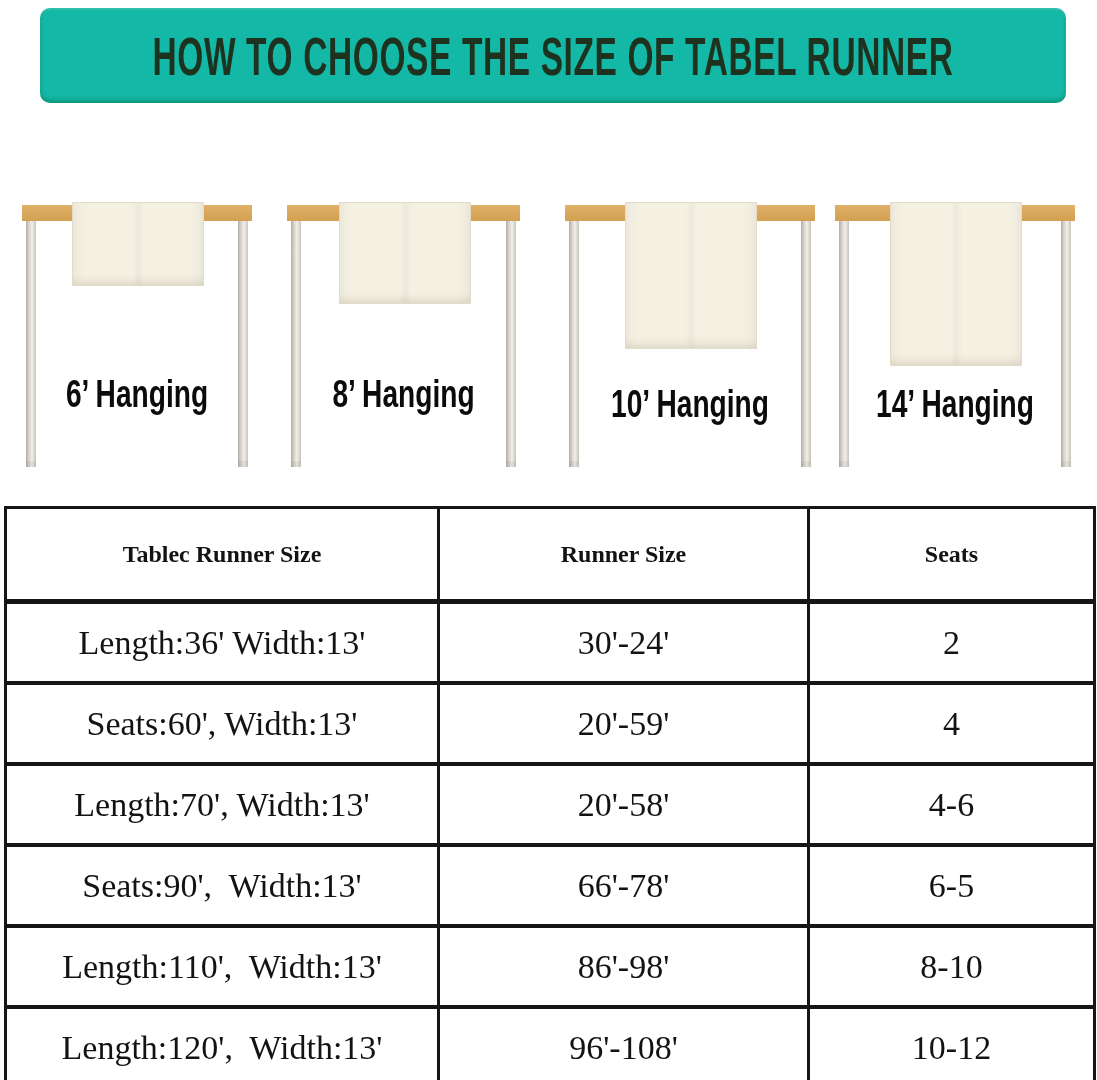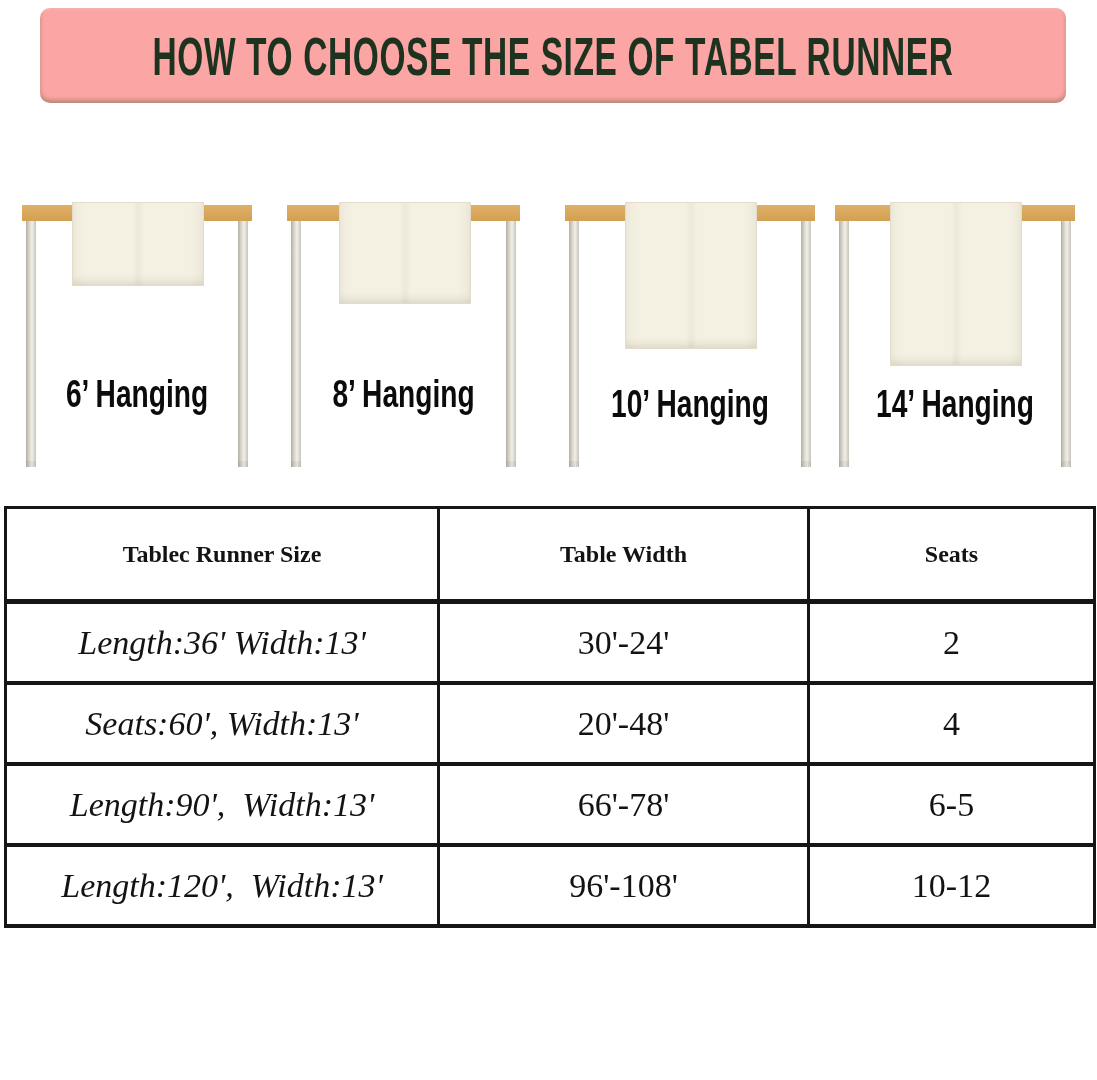--- a/index.html
+++ b/index.html
@@ -9,21 +9,21 @@
     position: relative;
     overflow: hidden;
     font-family: "Liberation Sans", sans-serif;
   }
 
   
   .banner {
     position: absolute;
     left: 40px; top: 8px;
     width: 1026px; height: 95px;
-    background: #fca5a5;
+    background: #14b8a6;
     border-radius: 10px;
     box-shadow: inset 0 -3px 4px rgba(0,60,0,.28), inset 0 2px 2px rgba(255,255,255,.12);
     display: flex; align-items: center; justify-content: center;
   }
   .banner-title {
     font-weight: bold;
     font-size: 54px;
     color: #1d3320;
     white-space: nowrap;
     transform: scaleX(0.62);
@@ -101,21 +101,21 @@
     border-bottom-width: 5px;
     text-align: center;
   }
   .size-chart td {
     height: 75px;
     font-size: 34px;
     border: 3px solid #161616;
     border-bottom-width: 4px;
     text-align: center;
   }
-  .size-chart td.runner-col { white-space: pre; font-style: italic; }
+  .size-chart td.runner-col { white-space: pre; }
 </style>
 </head>
 <body>
 
 <div class="banner">
   <div class="banner-title">HOW TO CHOOSE THE SIZE OF TABEL RUNNER</div>
 </div>
 
 <div class="fig fig-1">
   <div class="leg leg-left"></div>
@@ -151,39 +151,49 @@
 
 <table class="size-chart">
   <colgroup>
     <col style="width:433px">
     <col style="width:370px">
     <col style="width:286px">
   </colgroup>
   <thead>
     <tr>
       <th>Tablec Runner Size</th>
-      <th>Table Width</th>
+      <th>Runner Size</th>
       <th>Seats</th>
     </tr>
   </thead>
   <tbody>
     <tr>
       <td class="runner-col">Length:36' Width:13'</td>
       <td>30'-24'</td>
       <td>2</td>
     </tr>
     <tr>
       <td class="runner-col">Seats:60', Width:13'</td>
-      <td>20'-48'</td>
+      <td>20'-59'</td>
       <td>4</td>
     </tr>
     <tr>
-      <td class="runner-col">Length:90',  Width:13'</td>
+      <td class="runner-col">Length:70', Width:13'</td>
+      <td>20'-58'</td>
+      <td>4-6</td>
+    </tr>
+    <tr>
+      <td class="runner-col">Seats:90',  Width:13'</td>
       <td>66'-78'</td>
       <td>6-5</td>
+    </tr>
+    <tr>
+      <td class="runner-col">Length:110',  Width:13'</td>
+      <td>86'-98'</td>
+      <td>8-10</td>
     </tr>
     <tr>
       <td class="runner-col">Length:120',  Width:13'</td>
       <td>96'-108'</td>
       <td>10-12</td>
     </tr>
   </tbody>
 </table>
 
 </body></html>

